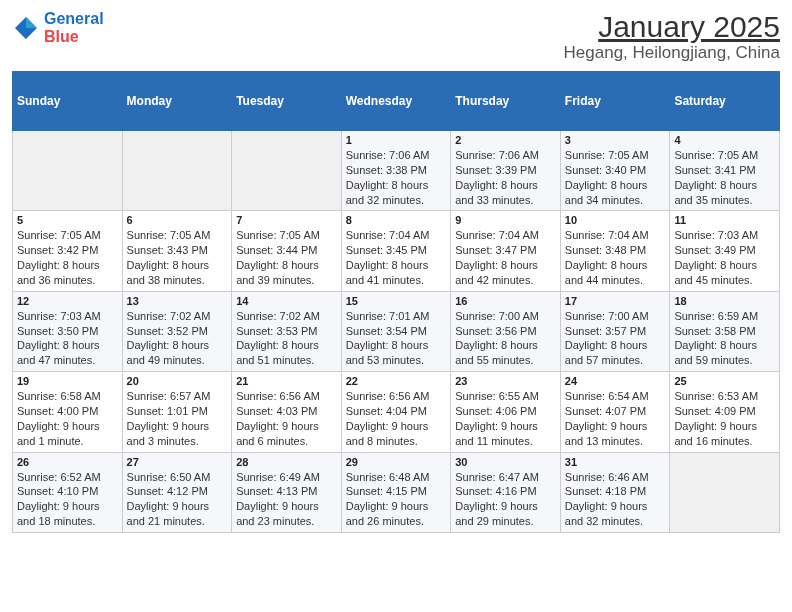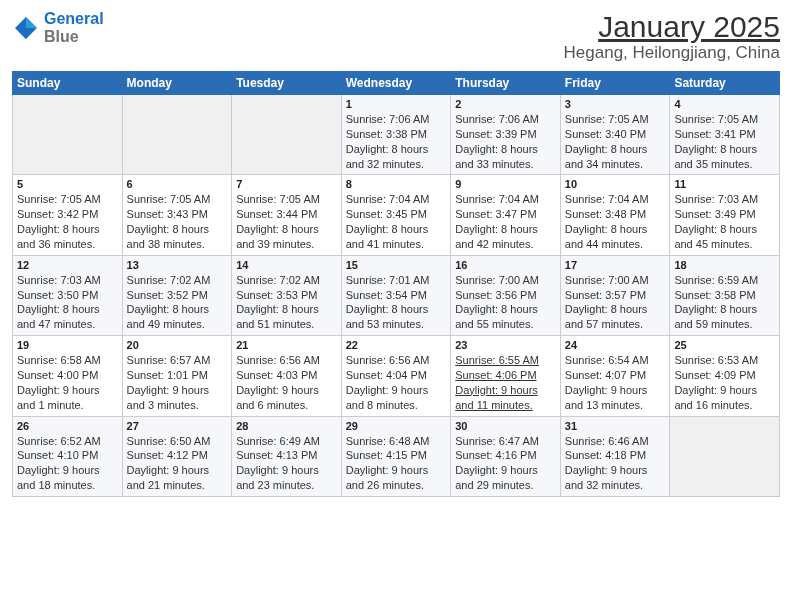--- a/index.html
+++ b/index.html
@@ -55,21 +55,21 @@
     table {
       width: 100%;
       border-collapse: collapse;
       table-layout: fixed;
     }
     thead tr th {
       background: #2a6db5;
       color: #fff;
       font-size: 12px;
       font-weight: bold;
-      padding: 4px 4px;
+      padding: 22px 4px;
       text-align: left;
       border: 1px solid #2a6db5;
     }
     tbody tr td {
       border: 1px solid #ccc;
       vertical-align: top;
       padding: 3px 4px;
       font-size: 9.5px;
       color: #222;
       height: 80px;
@@ -98,21 +98,21 @@
 <div class="container">
   <div class="header">
     <div class="logo">
       <svg class="logo-icon" viewBox="0 0 36 36">
         <polygon points="18,4 32,18 18,32 4,18" fill="#1a6fc4"></polygon>
         <polygon points="18,4 32,18 18,18" fill="#2a9fd6"></polygon>
         <polygon points="4,18 18,32 18,18" fill="#1a6fc4"></polygon>
       </svg>
       <div class="logo-text">
         <div><span>General</span></div>
-        <div style="color:#737373;">Blue</div>
+        <div style="color:#ef4444;">Blue</div>
       </div>
     </div>
     <div class="title-block">
       <div class="month-title">January 2025</div>
       <div class="location">Hegang, Heilongjiang, China</div>
     </div>
   </div>
 
   <table>
     <thead>
@@ -286,21 +286,21 @@
           </td>
           <td>
             <div class="day-number">22</div>
             <div class="cell-content" style="white-space: pre-line;">Sunrise: 6:56 AM
 Sunset: 4:04 PM
 Daylight: 9 hours
 and 8 minutes.</div>
           </td>
           <td>
             <div class="day-number">23</div>
-            <div class="cell-content" style="white-space: pre-line; text-decoration: underline;">Sunrise: 6:55 AM
+            <div class="cell-content" style="white-space: pre-line;">Sunrise: 6:55 AM
 Sunset: 4:06 PM
 Daylight: 9 hours
 and 11 minutes.</div>
           </td>
           <td>
             <div class="day-number">24</div>
             <div class="cell-content" style="white-space: pre-line;">Sunrise: 6:54 AM
 Sunset: 4:07 PM
 Daylight: 9 hours
 and 13 minutes.</div>

